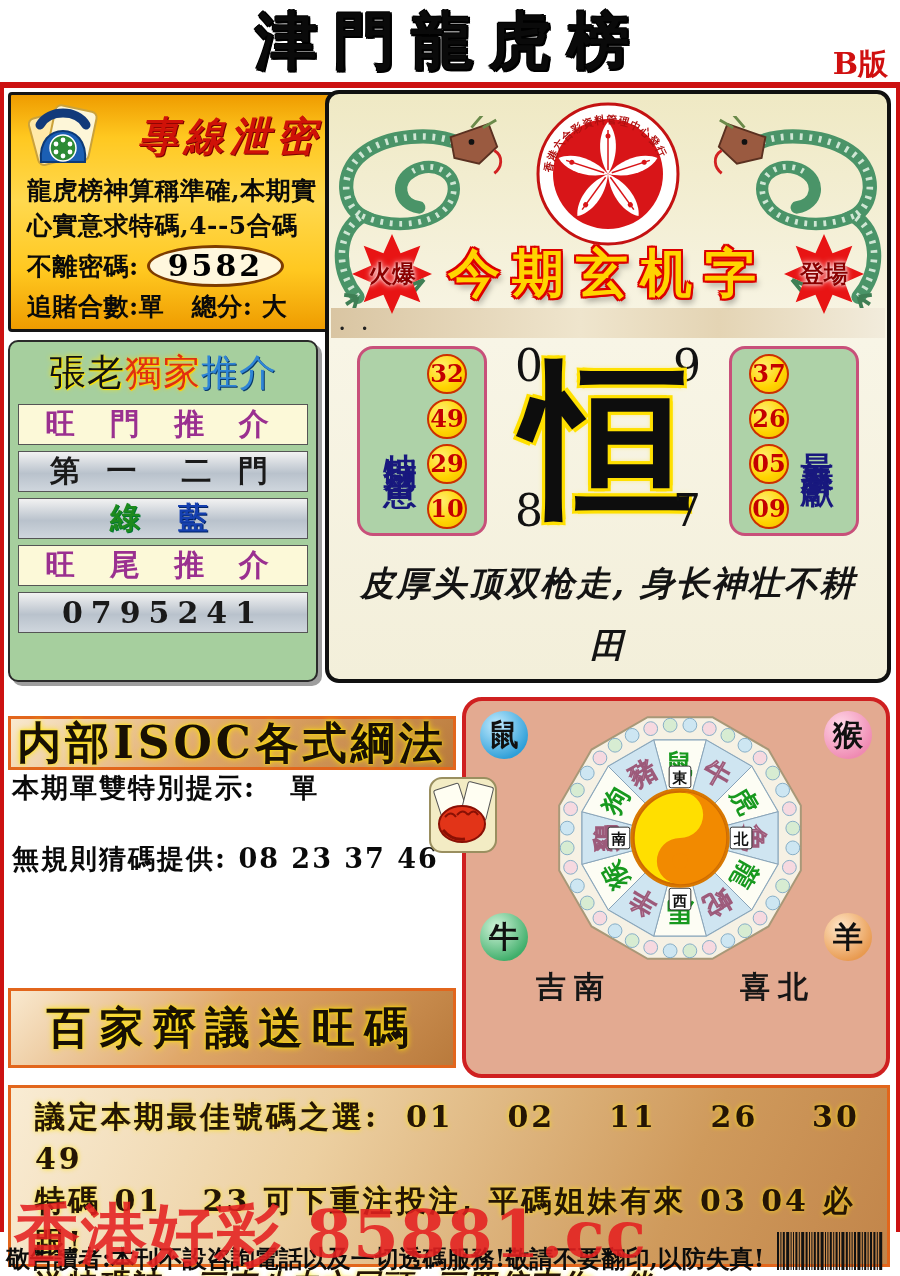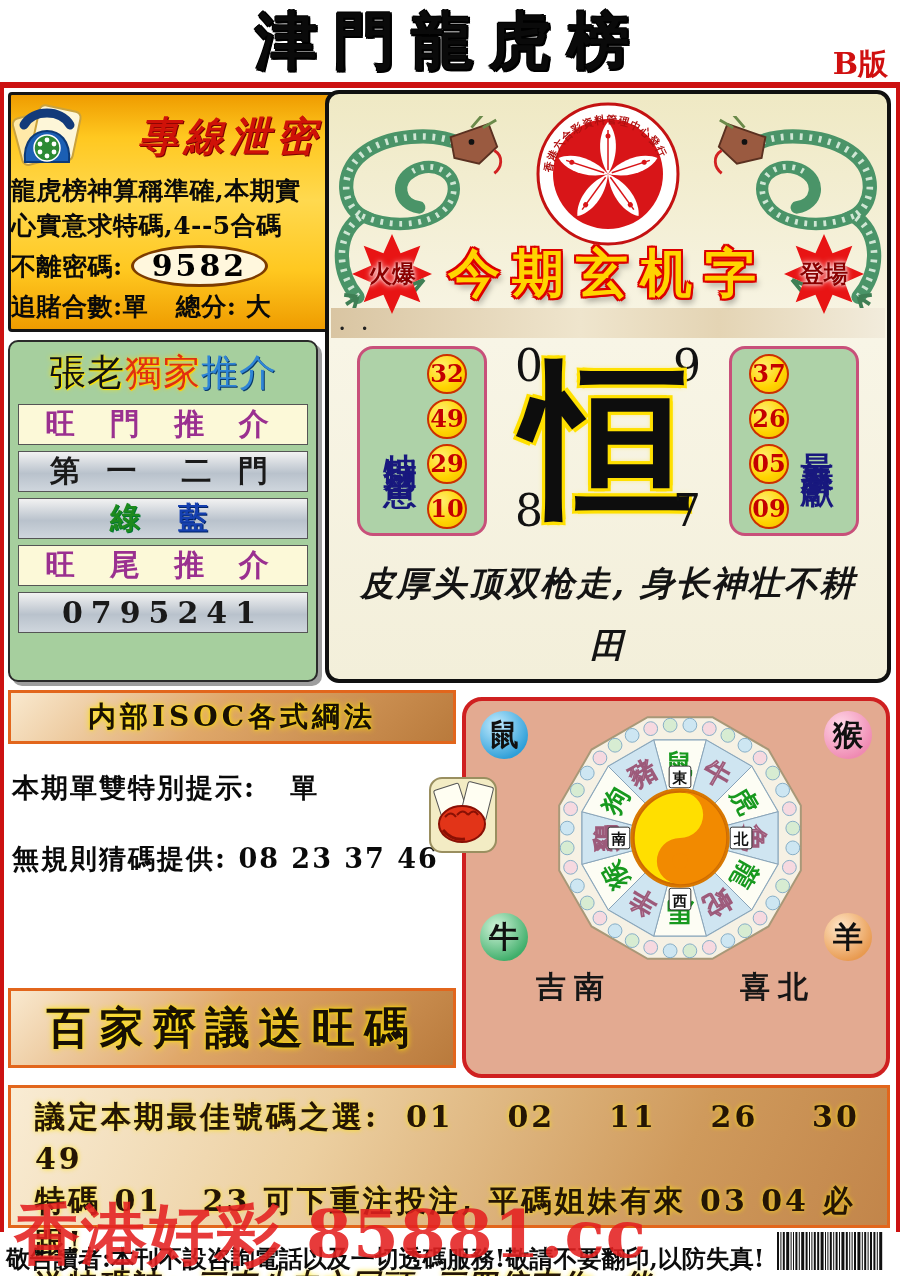--- a/index.html
+++ b/index.html
@@ -12,21 +12,21 @@
   #page-title{position:absolute;top:0;left:0;right:0;text-align:center;
     font-size:62px;font-weight:900;color:#0a0a0a;letter-spacing:16px;line-height:82px;
     text-shadow:2px 0 #000,0 2px #000,2px 2px #000,-1px 0 #000,0 -1px #000;border-radius:12px;}
   #edition{position:absolute;top:44px;right:12px;color:#d01010;font-size:30px;font-weight:900;}
   .rule-top{position:absolute;left:0;top:82px;width:900px;height:6px;background:#cc1111;}
   .edge{position:absolute;top:82px;width:4px;height:1150px;background:#cc1111;z-index:2;}
   .edge.l{left:0;} .edge.r{right:0;}
 
   
   #hotline-box{position:absolute;left:8px;top:92px;width:368px;height:240px;border:3px solid #151515;border-radius:4px;
-    background:linear-gradient(180deg,#ef9c00,#ffc820 18%,#ffd94f 45%,#ffc820 75%,#ef9c00);padding:4px 0;}
+    background:linear-gradient(180deg,#ef9c00,#ffc820 18%,#ffd94f 45%,#ffc820 75%,#ef9c00);padding:4px 16px;}
   .hotline-head{display:flex;align-items:center;gap:4px;height:74px;}
   .hotline-title{color:#cf1208;font-size:40px;font-weight:900;letter-spacing:6px;flex:1;text-align:center;
     text-shadow:1px 1px 0 #7a0000;font-style:italic;}
   .hotline-line{font-size:25px;font-weight:900;color:#0a0a0a;line-height:35px;letter-spacing:0.5px;}
   .code-line{display:flex;align-items:center;gap:8px;margin:2px 0;}
   .code-oval{display:inline-block;border:3px solid #7d3c00;border-radius:50%;background:#fff7dd;
     padding:0 18px;font-size:30px;font-weight:900;letter-spacing:3px;line-height:36px;}
 
   
   #zhanglao-box{position:absolute;left:8px;top:340px;width:310px;height:342px;border:2px solid #2a2a2a;border-radius:10px;
@@ -38,21 +38,21 @@
   .zl-row{height:41px;margin:6px 0;border:1px solid #555;display:flex;align-items:center;justify-content:center;}
   .zl-label{background:#fcf9d8;color:#9a3090;font-size:30px;font-weight:900;letter-spacing:12px;}
   .zl-value{background:linear-gradient(180deg,#f2f2f2,#b9c2cc 55%,#cfd6dd);color:#1a1a1a;font-size:30px;font-weight:900;letter-spacing:8px;}
   .ch-green{color:#1d8a1d;text-shadow:1px 1px 0 #073;} .ch-blue{color:#1540b0;text-shadow:1px 1px 0 #026;}
 
   
   .bronze-banner{position:absolute;left:8px;border:3px solid #e2661c;
     background:linear-gradient(135deg,#f9e9cf,#e0a86a 45%,#b97a3c);
     display:flex;align-items:center;justify-content:center;
     font-weight:900;color:#181004;text-shadow:0 0 6px #ffe400,0 0 2px #ffe400;}
-  #isoc-banner{top:690px;width:448px;height:54px;font-size:28px;letter-spacing:4px;}
+  #isoc-banner{top:716px;width:448px;height:54px;font-size:44px;letter-spacing:4px;}
   #baijia-banner{top:988px;width:448px;height:80px;font-size:44px;letter-spacing:9px;}
 
   #isoc-lines{position:absolute;left:12px;top:768px;width:450px;}
   .isoc-line{font-size:27px;font-weight:900;color:#0a0a0a;letter-spacing:2px;margin-bottom:31px;line-height:40px;}
 
   #fist-icon{position:absolute;left:428px;top:772px;z-index:6;}
 
   
   #mystic-box{position:absolute;left:325px;top:90px;width:566px;height:593px;border:4px solid #101010;border-radius:14px;
     background:linear-gradient(180deg,#efe9c4,#f8f5e6 42%,#f3efda);overflow:hidden;}
@@ -94,21 +94,21 @@
   .ball.bl{left:14px;top:212px;background:radial-gradient(circle at 35% 30%,#d2f4da,#3fae6a 75%);}
   .ball.br{right:14px;top:212px;background:radial-gradient(circle at 35% 30%,#ffe6c8,#e89a50 75%);}
   #wheel-wrap{position:absolute;left:77px;top:8px;}
   #luck-row{position:absolute;top:266px;left:30px;right:30px;display:flex;justify-content:space-between;padding:0 40px;
     font-size:30px;font-weight:900;color:#161616;letter-spacing:8px;}
   #zodiac-info{position:absolute;left:12px;right:10px;top:304px;font-size:21px;font-weight:900;color:#1a1a1a;
     line-height:34px;letter-spacing:1px;text-shadow:1px 1px 0 rgba(255,240,230,.8);}
   .ik-green{color:#1d7a1d;} .ik-blue{color:#234a9a;} .ik-red{color:#b02020;} .ik-kill{color:#b03030;margin-left:34px;margin-right:18px;}
 
   
-  #recommend-box{position:absolute;left:8px;top:1085px;width:882px;height:143px;border:3px solid #e2661c;
+  #recommend-box{position:absolute;left:8px;top:1085px;width:882px;height:182px;border:3px solid #e2661c;
     background:linear-gradient(115deg,#f9ecd4,#eccfa0 35%,#cf9a5c 75%,#c2854a);padding:8px 24px;}
   .rec-line{font-size:30px;font-weight:900;color:#241505;letter-spacing:3px;line-height:42px;
     text-shadow:0 0 5px rgba(255,228,0,.9);}
   .rec-poem{font-style:italic;letter-spacing:1px;}
 
   
   #watermark{position:absolute;left:14px;top:1190px;font-size:66px;font-weight:900;color:rgba(228,32,32,.88);
     letter-spacing:1px;z-index:30;white-space:nowrap;}
   #footer-notice{position:absolute;left:6px;top:1243px;width:768px;font-size:24px;font-weight:900;color:#0c0c0c;z-index:10;}
   #barcode{position:absolute;left:775px;top:1230px;z-index:10;}

